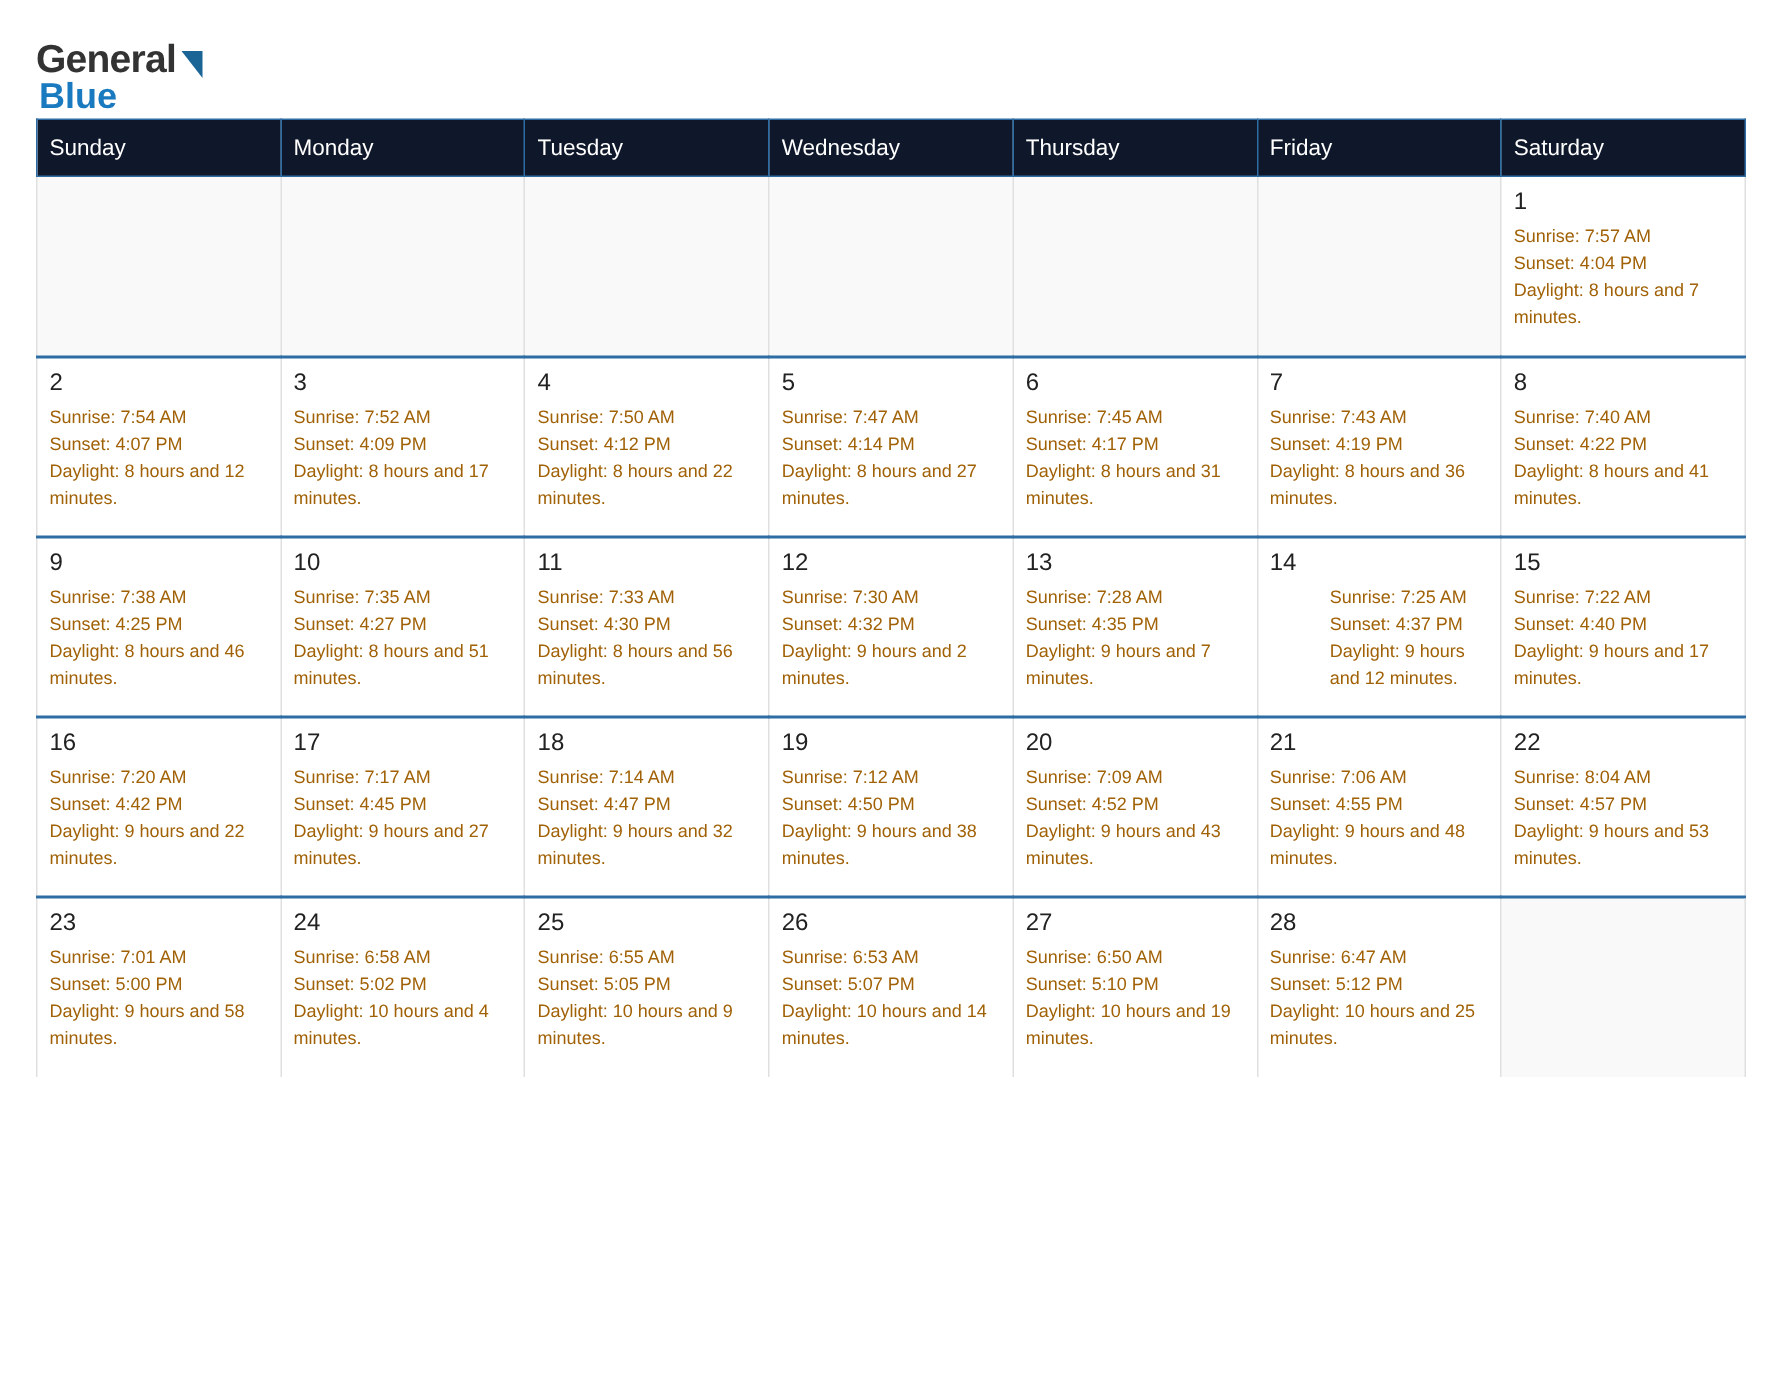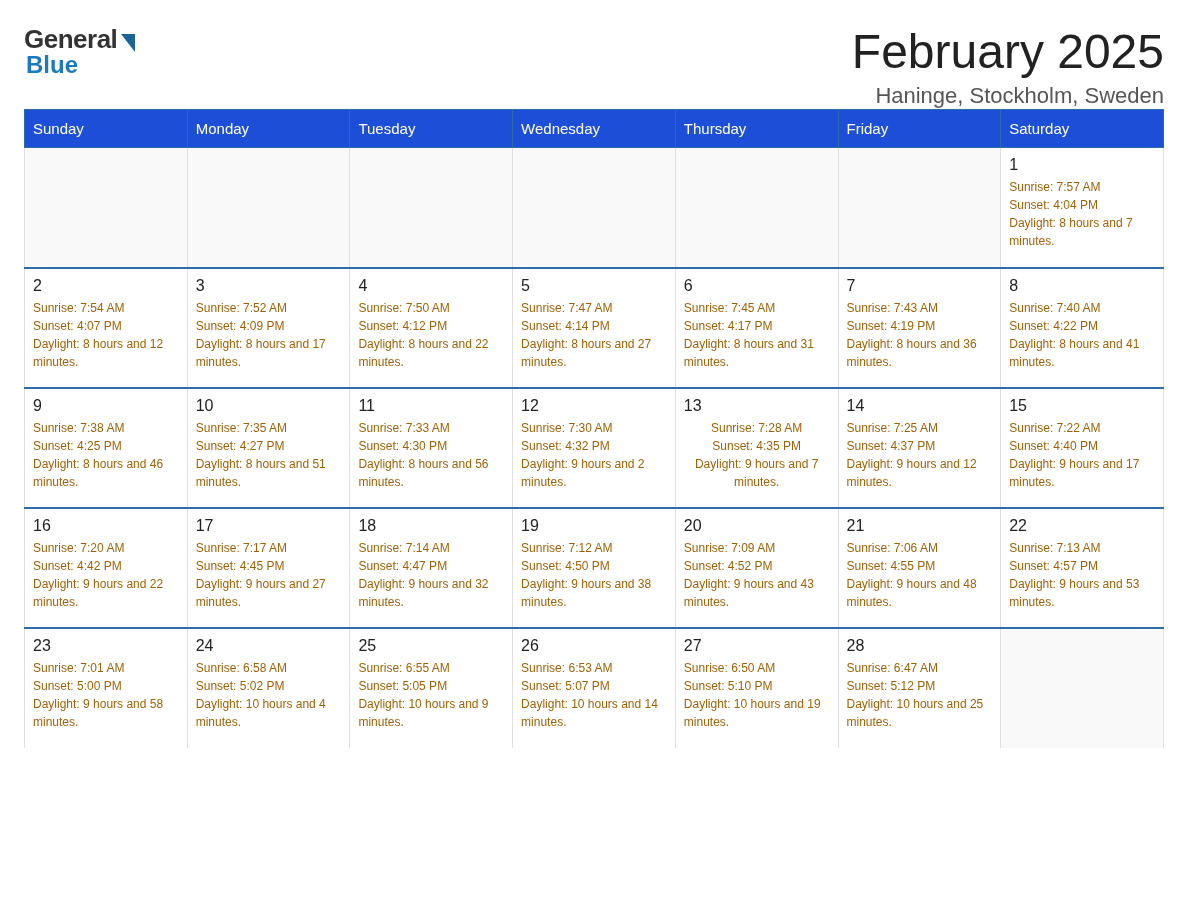--- a/index.html
+++ b/index.html
@@ -59,21 +59,21 @@
       font-size: 22px;
       color: #555;
       margin-top: 4px;
     }
     table {
       width: 100%;
       border-collapse: collapse;
       table-layout: fixed;
     }
     thead th {
-      background-color: #1d4ed8;
+      background-color: #0f172a;
       color: #fff;
       font-size: 15px;
       font-weight: normal;
       padding: 10px 8px;
       text-align: left;
       border: 1px solid #2e6da4;
     }
     tbody tr {
       border-bottom: 2px solid #2e6da4;
     }
@@ -110,24 +110,20 @@
 </head>
 <body>
 
 <div class="header">
   <div class="logo">
     <div class="logo-top">
       <span class="logo-general">General</span>
       <div class="logo-arrow"></div>
     </div>
     <span class="logo-blue">Blue</span>
-  </div>
-  <div class="title-block">
-    <div class="calendar-title">February 2025</div>
-    <div class="calendar-subtitle">Haninge, Stockholm, Sweden</div>
   </div>
 </div>
 
 <table>
   <thead>
     <tr>
     <th>Sunday</th>
         <th>Monday</th>
         <th>Tuesday</th>
         <th>Wednesday</th>
@@ -215,27 +211,27 @@
 Daylight: 8 hours and 56 minutes.</div>
         </td>
         <td>
           <span class="day-num">12</span>
           <div class="day-info" style="white-space: pre-line;">Sunrise: 7:30 AM
 Sunset: 4:32 PM
 Daylight: 9 hours and 2 minutes.</div>
         </td>
         <td>
           <span class="day-num">13</span>
-          <div class="day-info" style="white-space: pre-line; text-align: center;">Sunrise: 7:28 AM
+          <div class="day-info" style="white-space: pre-line;">Sunrise: 7:28 AM
 Sunset: 4:35 PM
 Daylight: 9 hours and 7 minutes.</div>
         </td>
         <td>
           <span class="day-num">14</span>
-          <div class="day-info" style="white-space: pre-line;">Sunrise: 7:25 AM
+          <div class="day-info" style="white-space: pre-line; margin-left: 40px;">Sunrise: 7:25 AM
 Sunset: 4:37 PM
 Daylight: 9 hours and 12 minutes.</div>
         </td>
         <td>
           <span class="day-num">15</span>
           <div class="day-info" style="white-space: pre-line;">Sunrise: 7:22 AM
 Sunset: 4:40 PM
 Daylight: 9 hours and 17 minutes.</div>
         </td>
       </tr>
@@ -271,21 +267,21 @@
 Daylight: 9 hours and 43 minutes.</div>
         </td>
         <td>
           <span class="day-num">21</span>
           <div class="day-info" style="white-space: pre-line;">Sunrise: 7:06 AM
 Sunset: 4:55 PM
 Daylight: 9 hours and 48 minutes.</div>
         </td>
         <td>
           <span class="day-num">22</span>
-          <div class="day-info" style="white-space: pre-line;">Sunrise: 7:13 AM
+          <div class="day-info" style="white-space: pre-line;">Sunrise: 8:04 AM
 Sunset: 4:57 PM
 Daylight: 9 hours and 53 minutes.</div>
         </td>
       </tr>
       <tr>
         <td>
           <span class="day-num">23</span>
           <div class="day-info" style="white-space: pre-line;">Sunrise: 7:01 AM
 Sunset: 5:00 PM
 Daylight: 9 hours and 58 minutes.</div>

